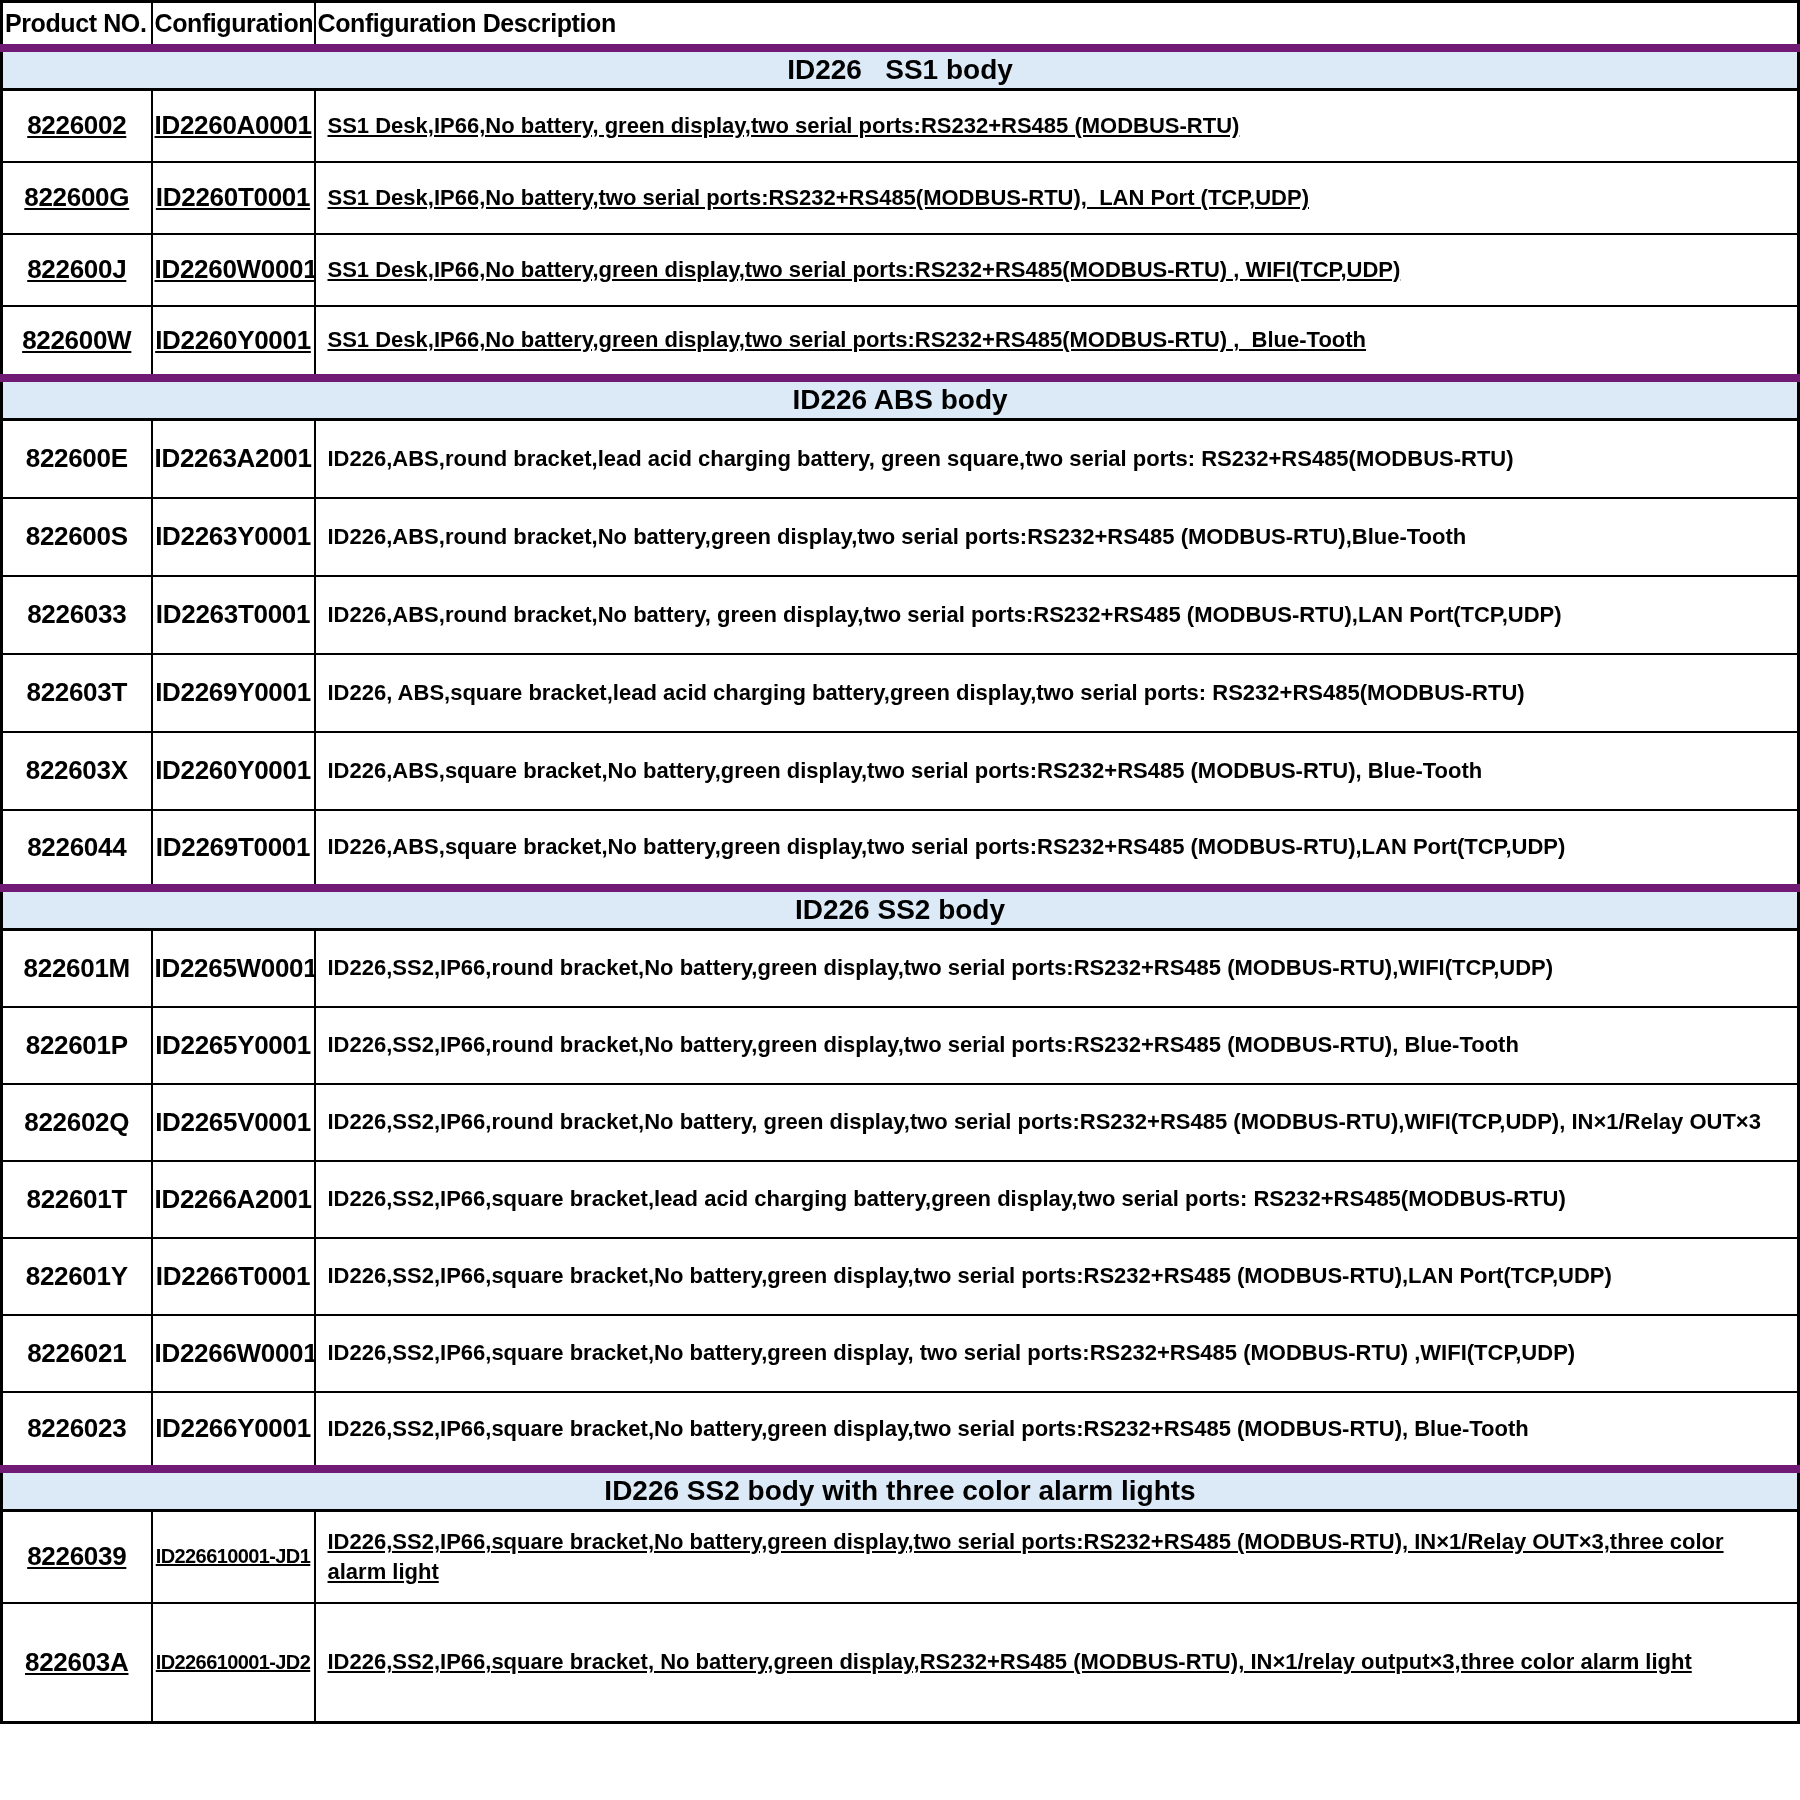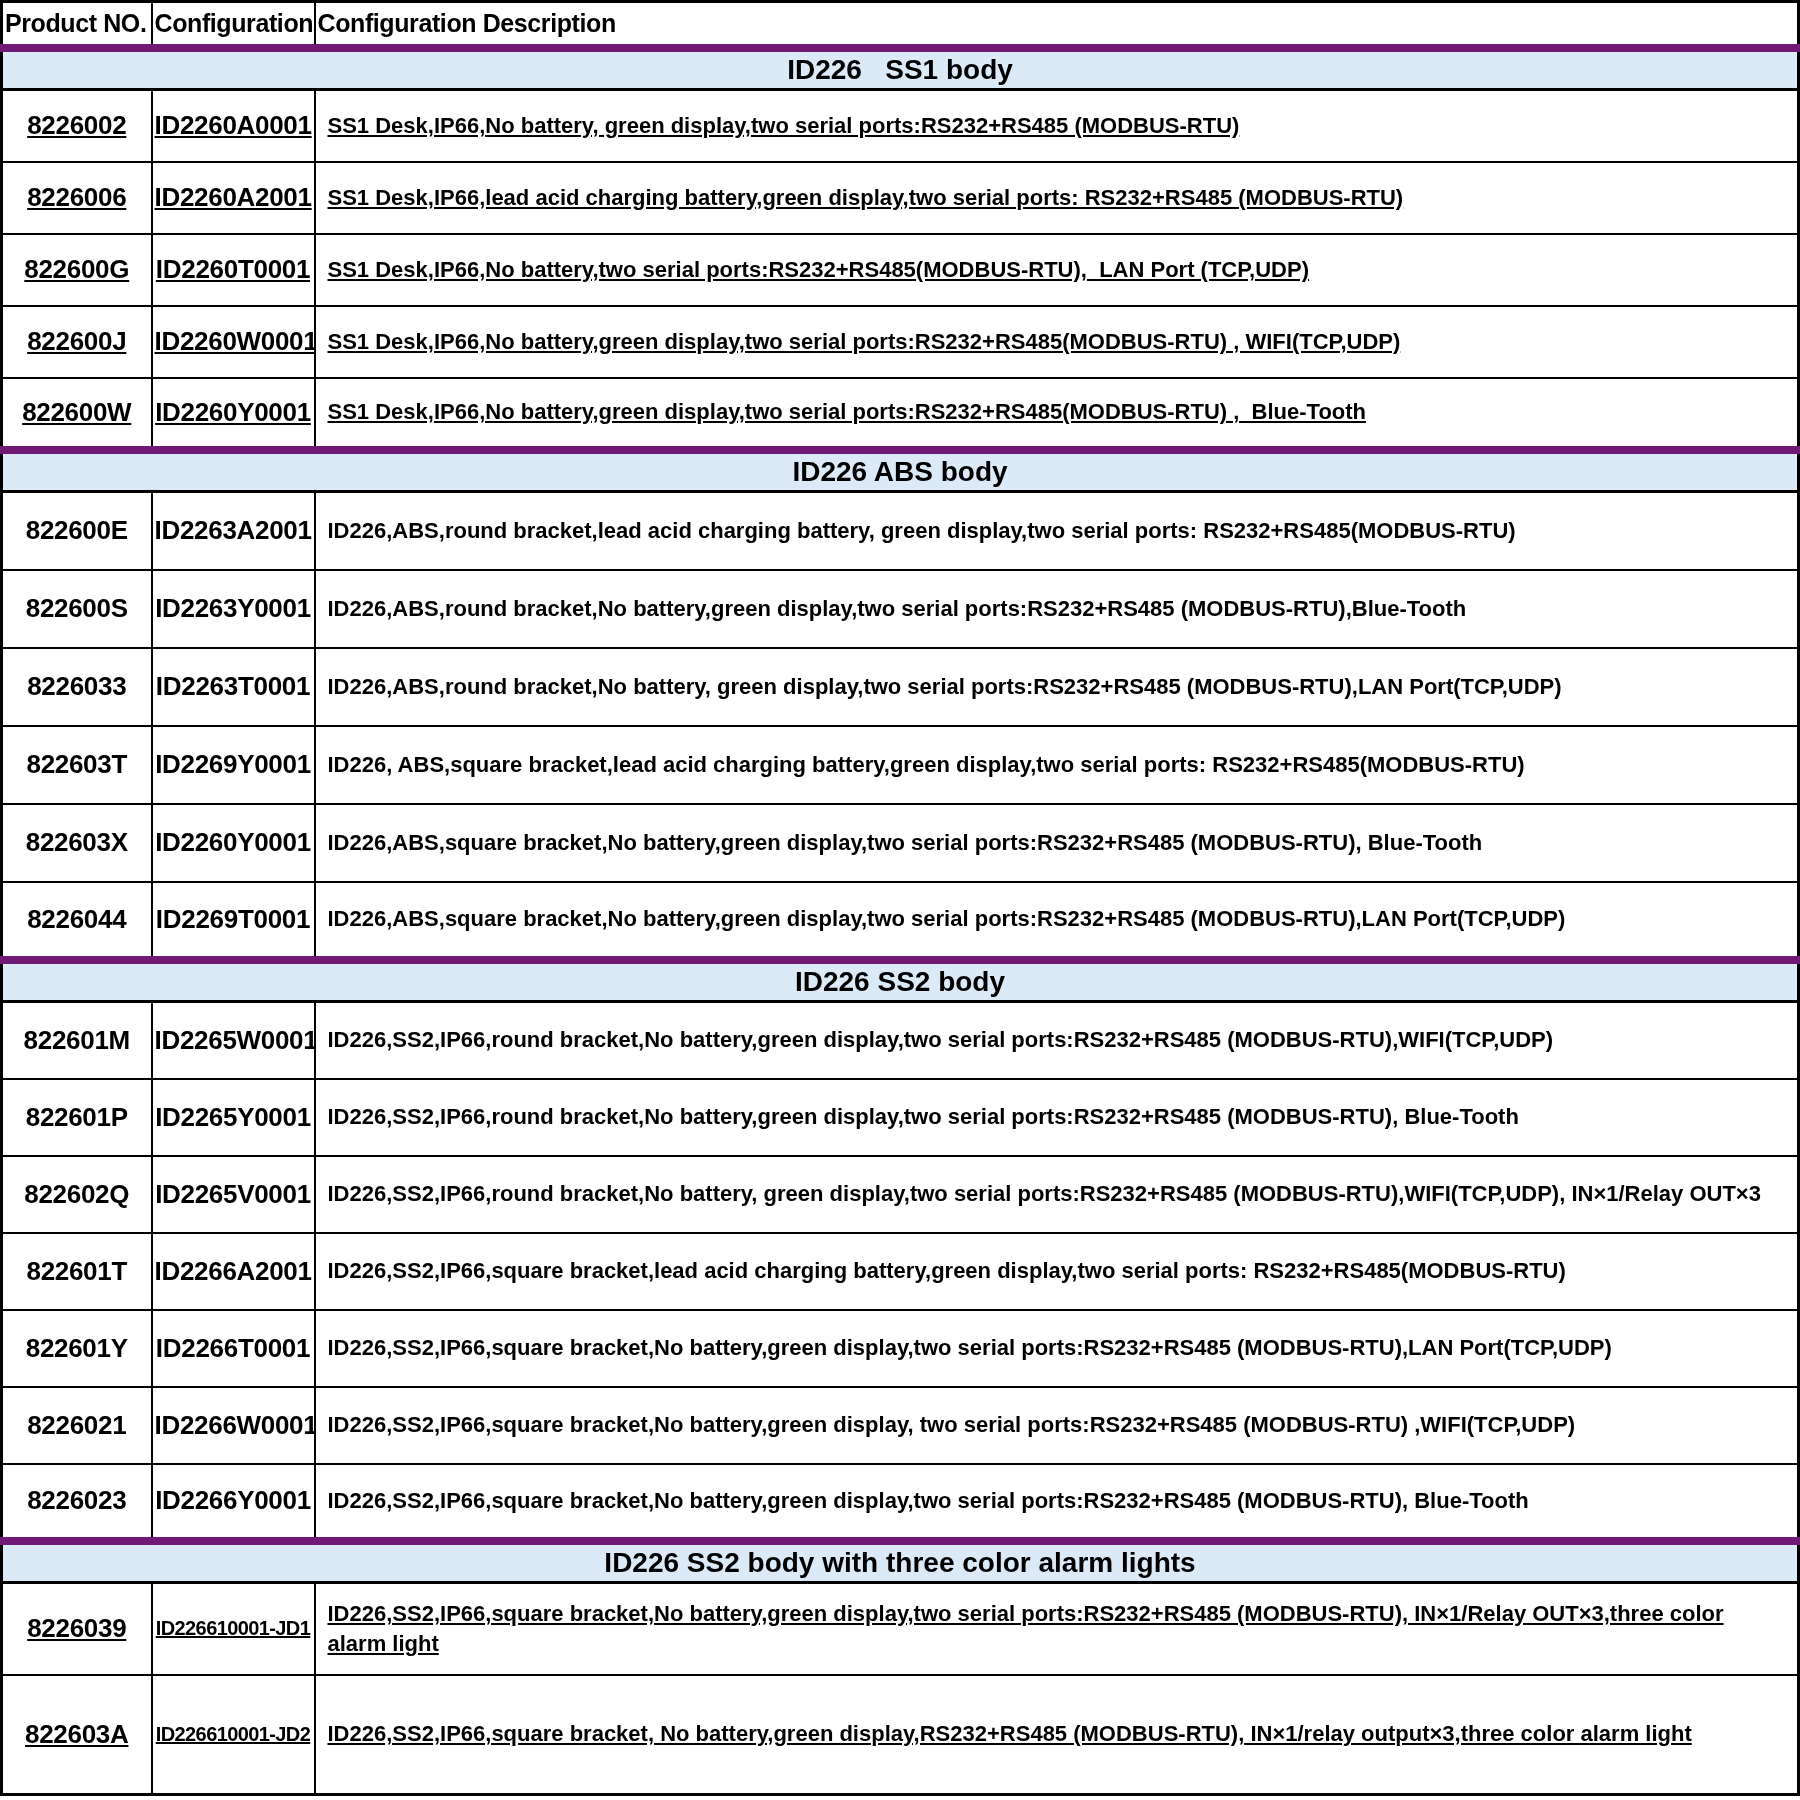--- a/index.html
+++ b/index.html
@@ -82,46 +82,41 @@
     <tbody id="tbody">
         <tr class="band">
           <td colspan="3">ID226&nbsp;&nbsp;&nbsp;SS1 body</td>
         </tr>
         <tr class="sec-0">
           <td class="pno">8226002</td>
           <td class="cfgv">ID2260A0001</td>
           <td class="desc">SS1 Desk,IP66,No battery, green display,two serial ports:RS232+RS485 (MODBUS-RTU)</td>
         </tr>
         <tr class="sec-0">
-          <td class="pno">8226006</td>
-          <td class="cfgv">ID2260A2001</td>
-          <td class="desc">SS1 Desk,IP66,lead acid charging battery,green display,two serial ports: RS232+RS485 (MODBUS-RTU)</td>
-        </tr>
-        <tr class="sec-0">
           <td class="pno">822600G</td>
           <td class="cfgv">ID2260T0001</td>
           <td class="desc">SS1 Desk,IP66,No battery,two serial ports:RS232+RS485(MODBUS-RTU),&nbsp; LAN Port (TCP,UDP)</td>
         </tr>
         <tr class="sec-0">
           <td class="pno">822600J</td>
           <td class="cfgv">ID2260W0001</td>
           <td class="desc">SS1 Desk,IP66,No battery,green display,two serial ports:RS232+RS485(MODBUS-RTU) , WIFI(TCP,UDP)</td>
         </tr>
         <tr class="sec-0">
           <td class="pno">822600W</td>
           <td class="cfgv">ID2260Y0001</td>
           <td class="desc">SS1 Desk,IP66,No battery,green display,two serial ports:RS232+RS485(MODBUS-RTU) ,&nbsp; Blue-Tooth</td>
         </tr>
         <tr class="band">
           <td colspan="3">ID226 ABS body</td>
         </tr>
         <tr class="sec-1">
           <td class="pno">822600E</td>
           <td class="cfgv">ID2263A2001</td>
-          <td class="desc">ID226,ABS,round bracket,lead acid charging battery, green display,two serial ports: RS232+RS485(MODBUS-RTU)</td>
+          <td class="desc">ID226,ABS,round bracket,lead acid charging battery, green square,two serial ports: RS232+RS485(MODBUS-RTU)</td>
         </tr>
         <tr class="sec-1">
           <td class="pno">822600S</td>
           <td class="cfgv">ID2263Y0001</td>
           <td class="desc">ID226,ABS,round bracket,No battery,green display,two serial ports:RS232+RS485 (MODBUS-RTU),Blue-Tooth</td>
         </tr>
         <tr class="sec-1">
           <td class="pno">8226033</td>
           <td class="cfgv">ID2263T0001</td>
           <td class="desc">ID226,ABS,round bracket,No battery, green display,two serial ports:RS232+RS485 (MODBUS-RTU),LAN Port(TCP,UDP)</td>

